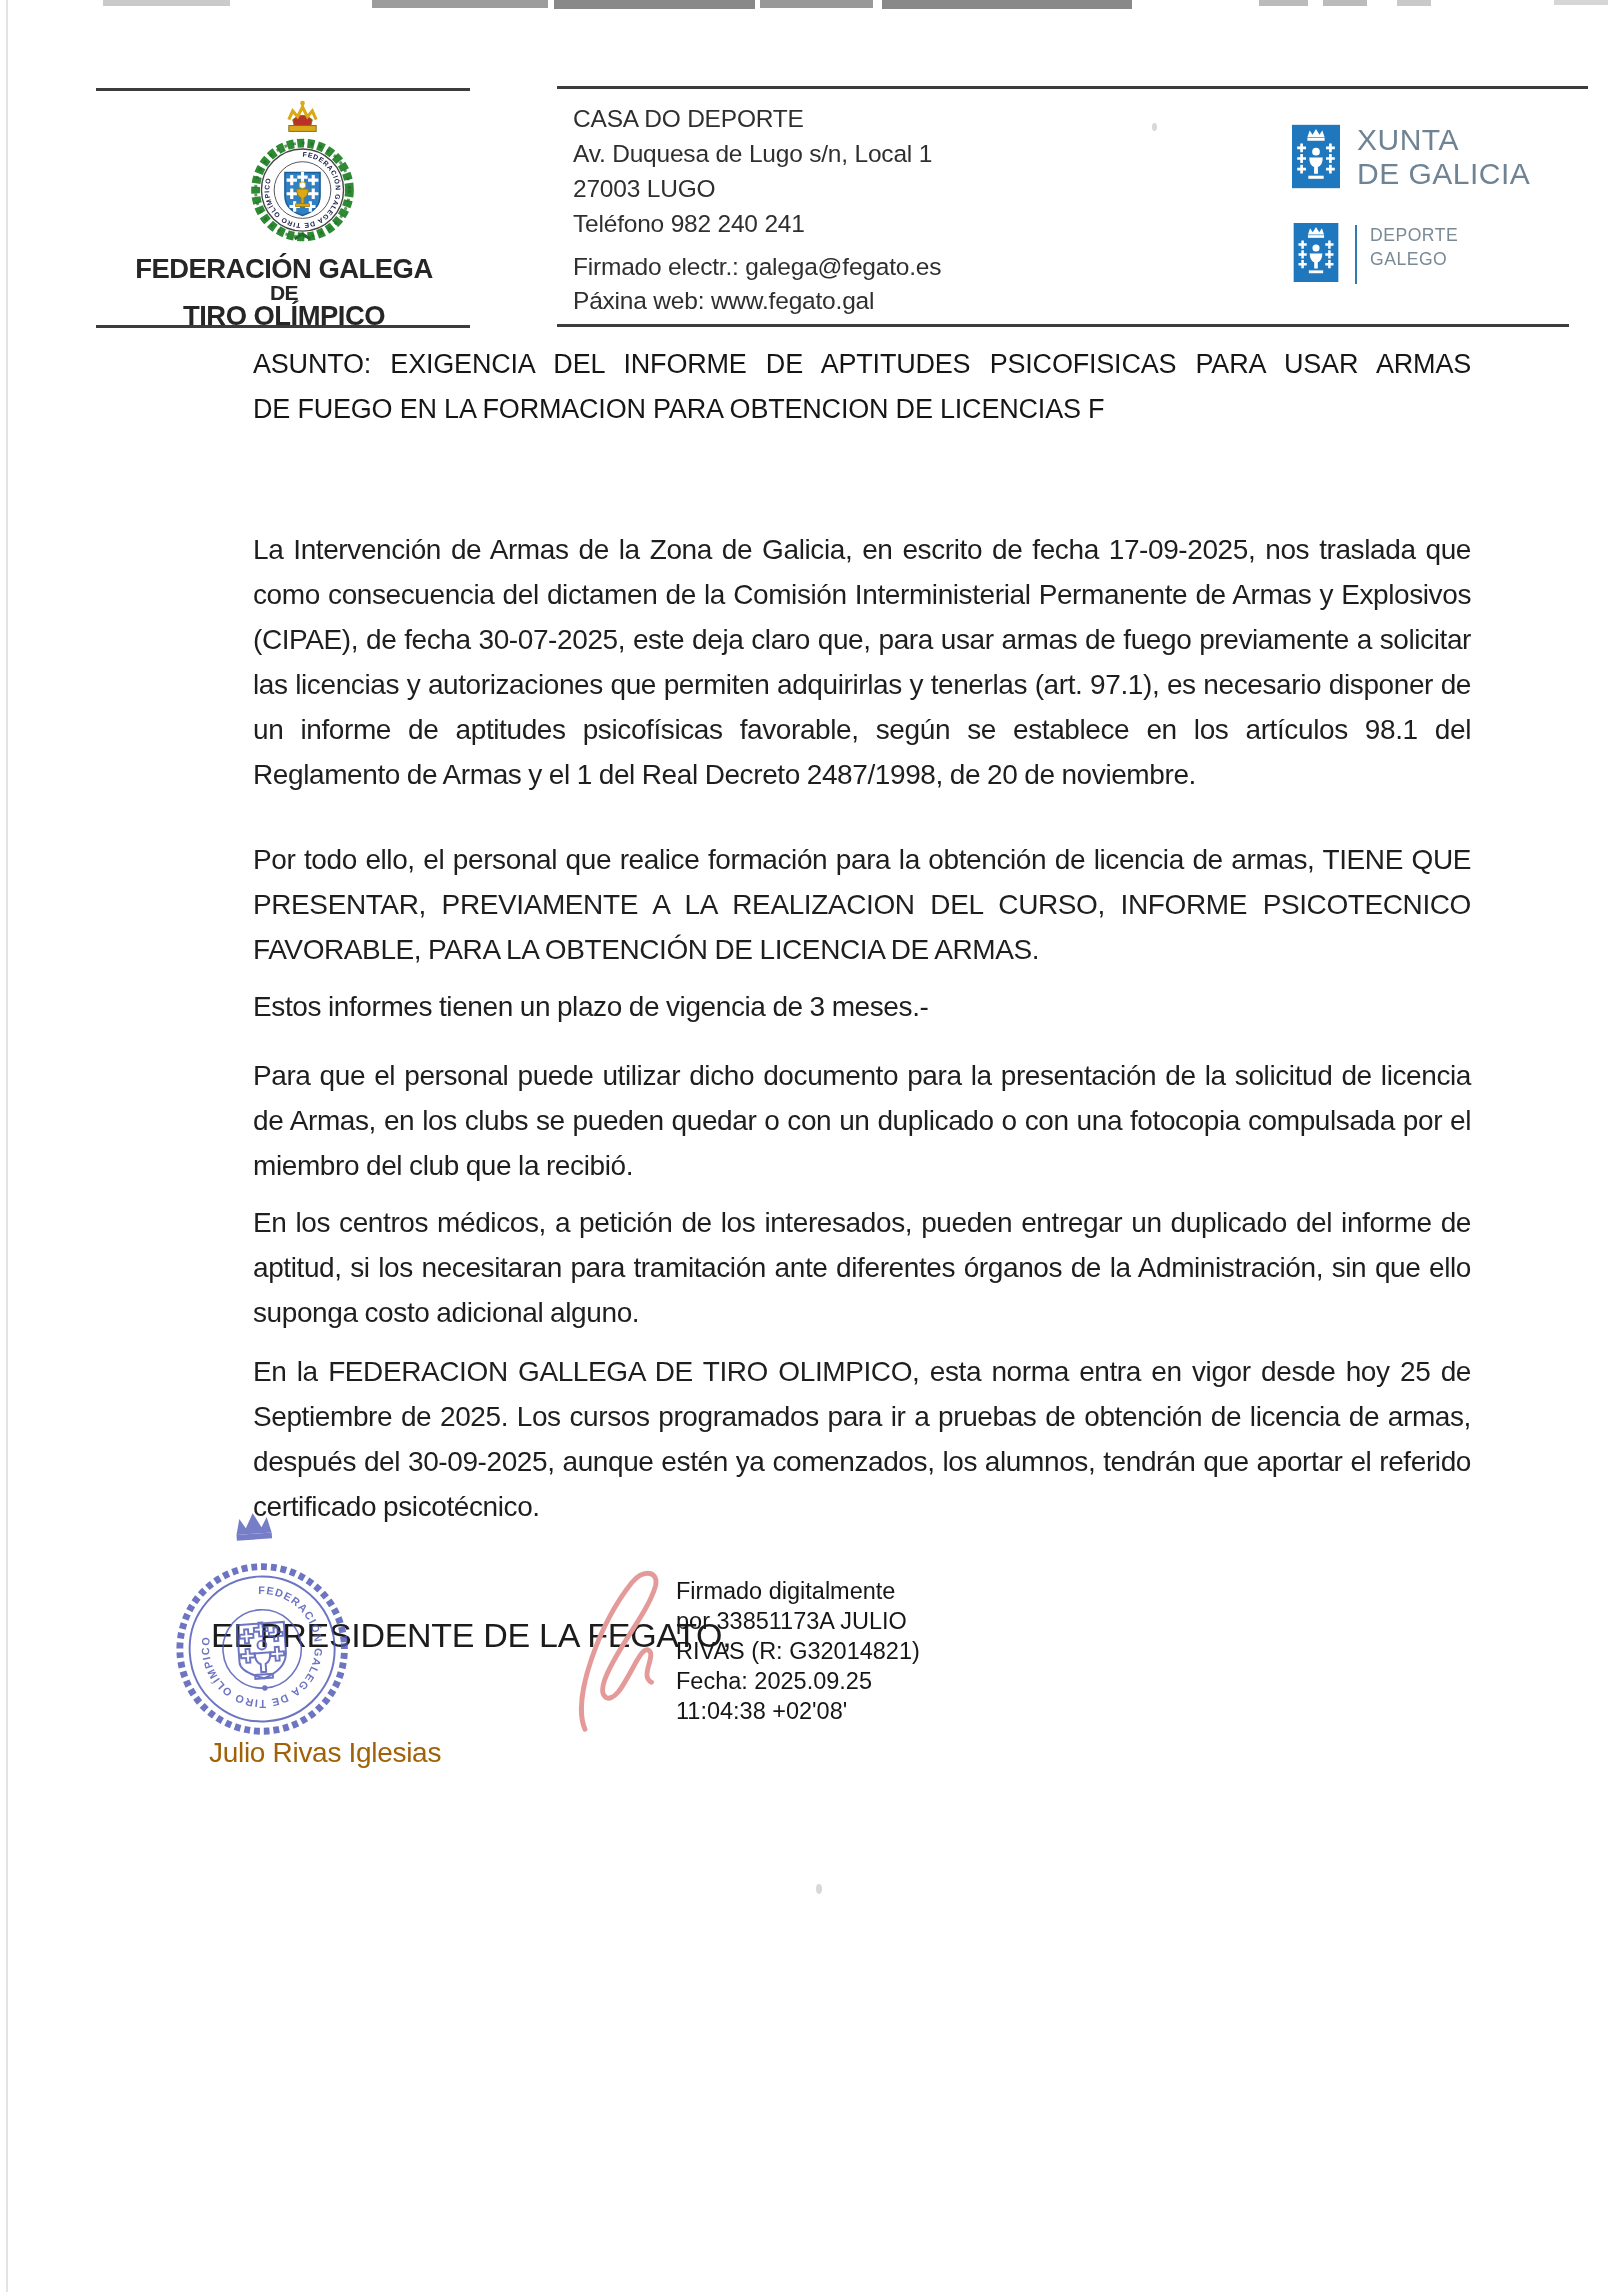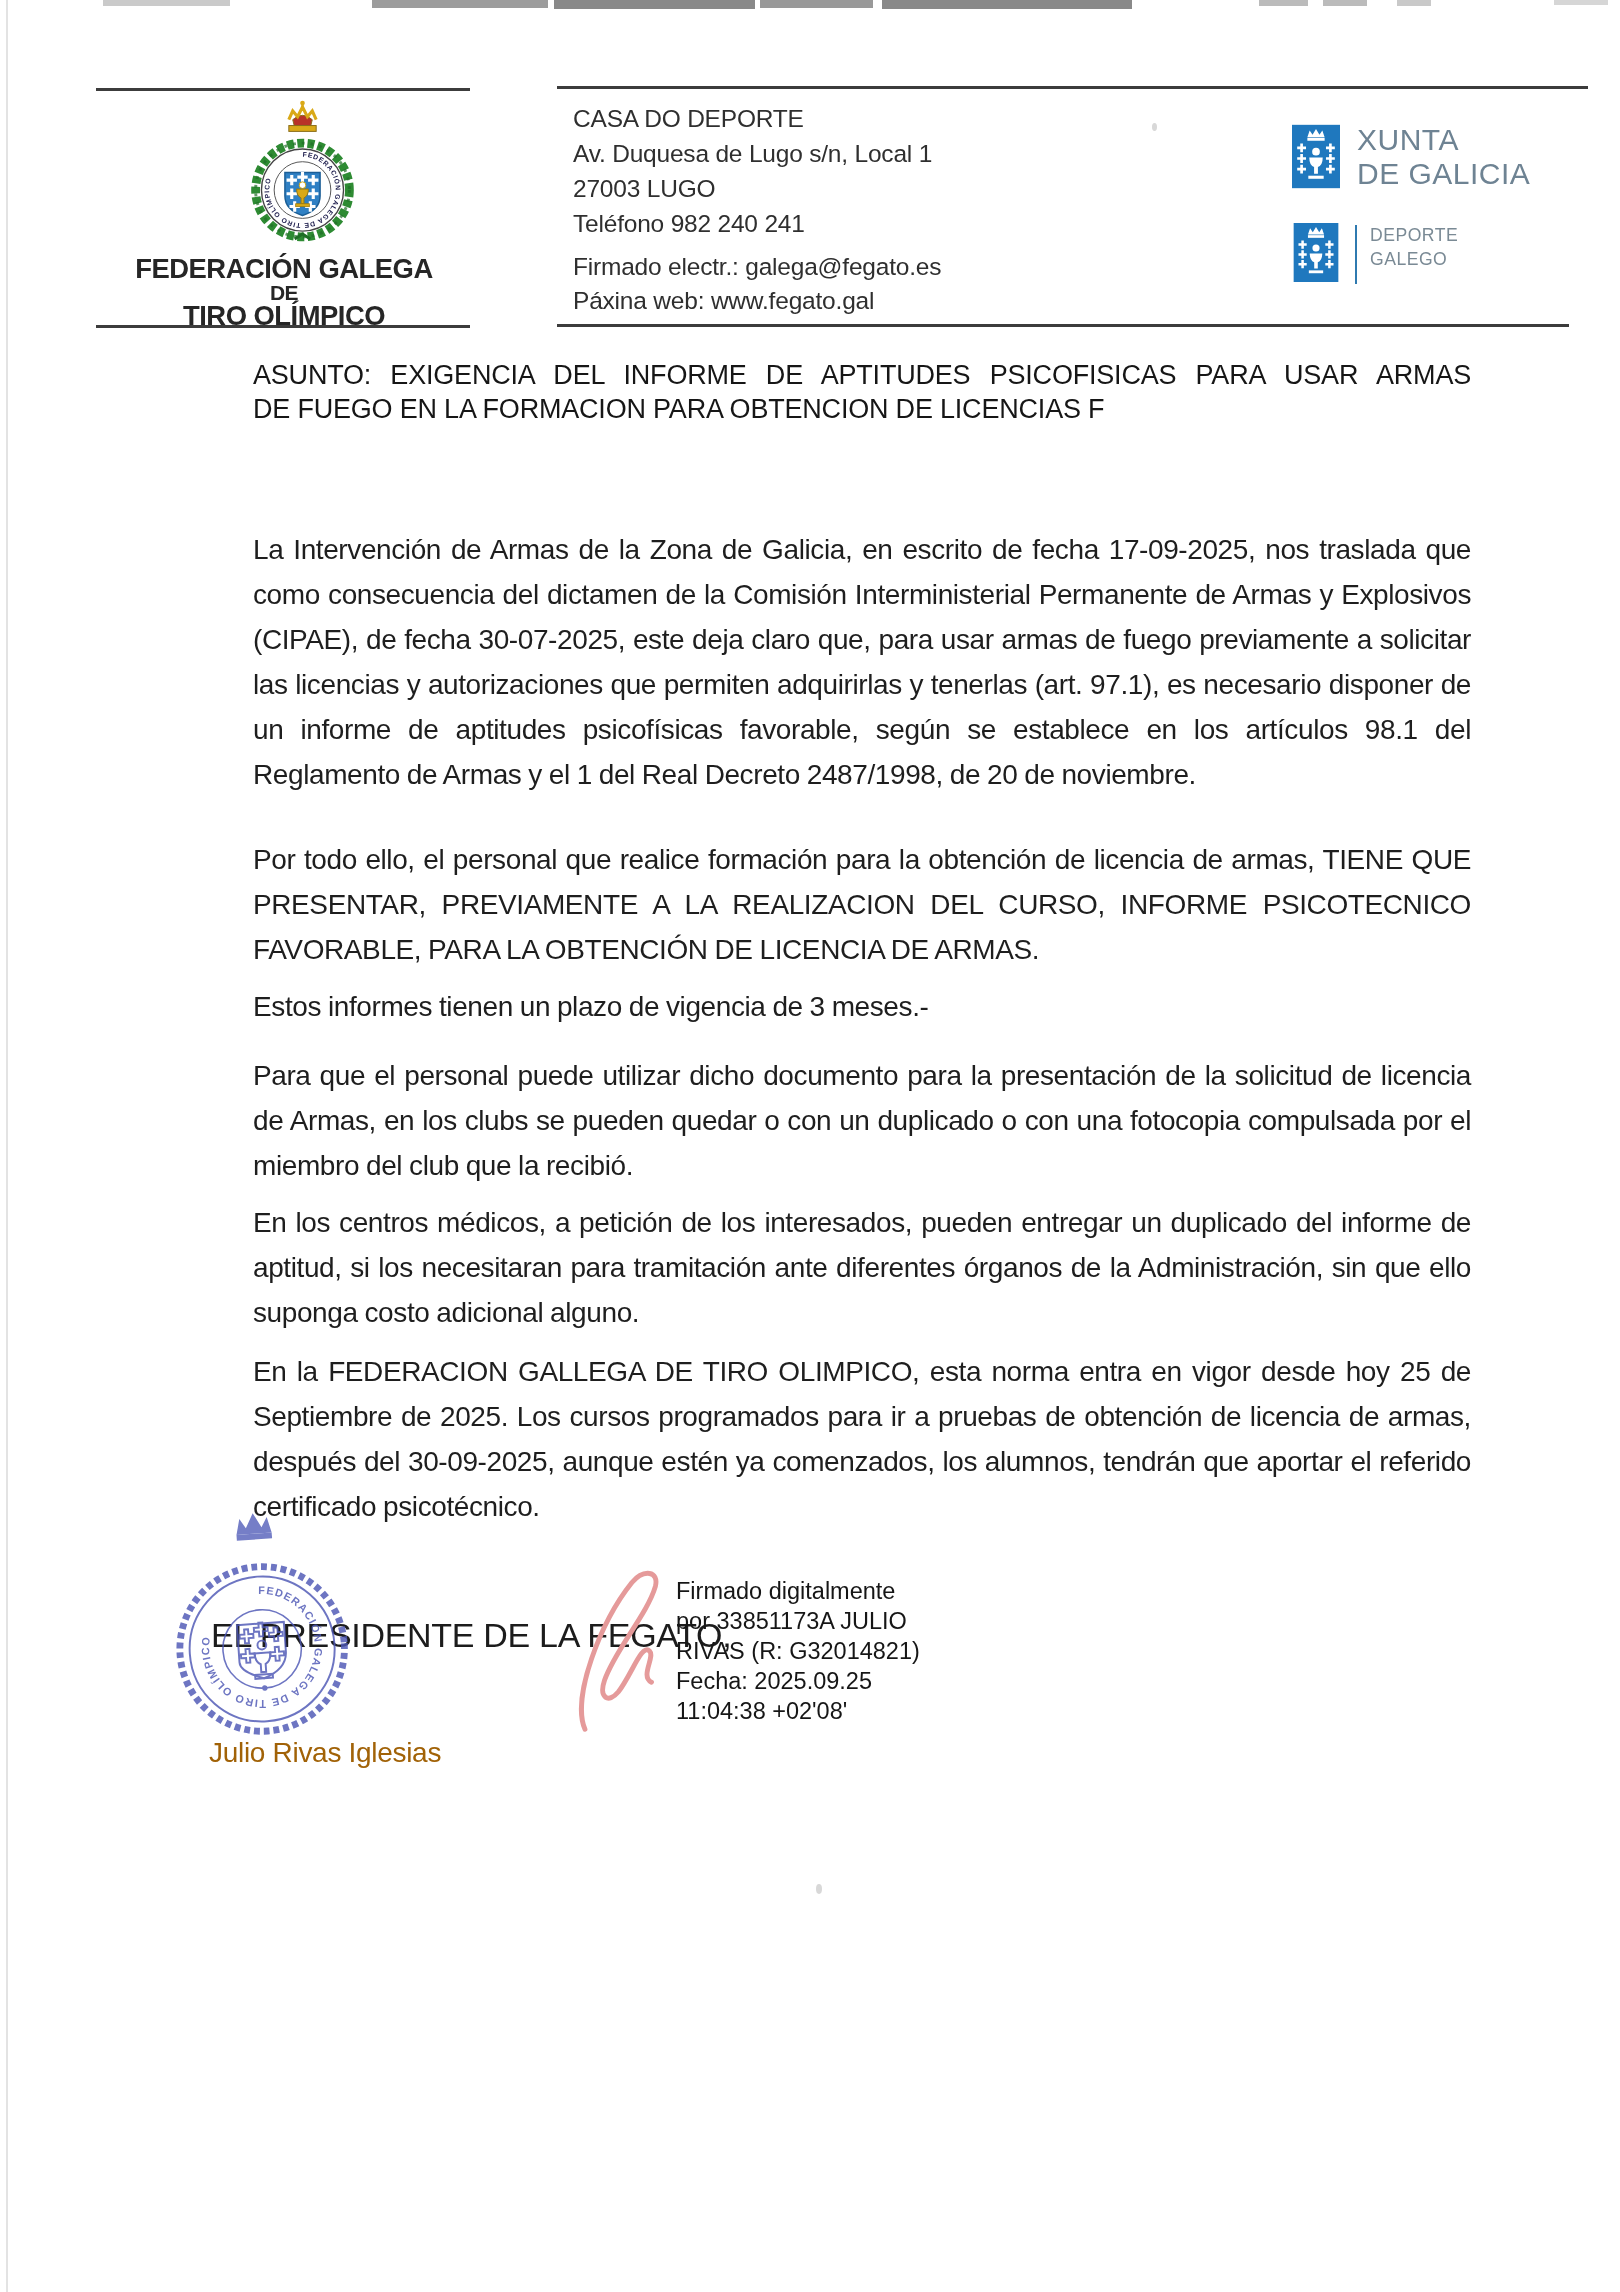--- a/index.html
+++ b/index.html
@@ -31,21 +31,21 @@
   .contact{position:absolute;left:559px;font-size:24.5px;color:#2f2f2f;letter-spacing:-0.2px;margin-left:14px;}
   
   .xsquare{position:absolute;left:1292px;width:48px;}
   .xsq1{top:124px;height:65px;}
   .xsq2{top:223px;height:59px;}
   .xdivider{position:absolute;left:1355px;top:225px;width:2px;height:59px;background:#2f7ab0;}
   .xunta-name{position:absolute;left:1357px;color:#6e8393;font-size:30px;letter-spacing:0.5px;}
   .xunta-dept{position:absolute;left:1370px;color:#7a8a95;font-size:17.6px;letter-spacing:0.5px;}
   
   .subject{position:absolute;left:253px;width:1218px;font-size:27px;color:#161616;letter-spacing:-0.2px;}
-  .subject.j{text-align:justify;text-align-last:justify;margin-top:11px;}
+  .subject.j{text-align:justify;text-align-last:justify;}
   
   .body-par{
     position:absolute;left:253px;width:1218px;
     font-size:28px;line-height:45px;
     letter-spacing:-0.4px;word-spacing:-0.5px;
     color:#1e1e1e;text-align:justify;
   }
   
   .closing-title{position:absolute;left:211px;top:1616px;font-size:34px;color:#1c1c1c;letter-spacing:-0.3px;}
   .signer{position:absolute;left:209px;top:1737px;font-size:28px;color:#a16207;letter-spacing:-0.3px;}

